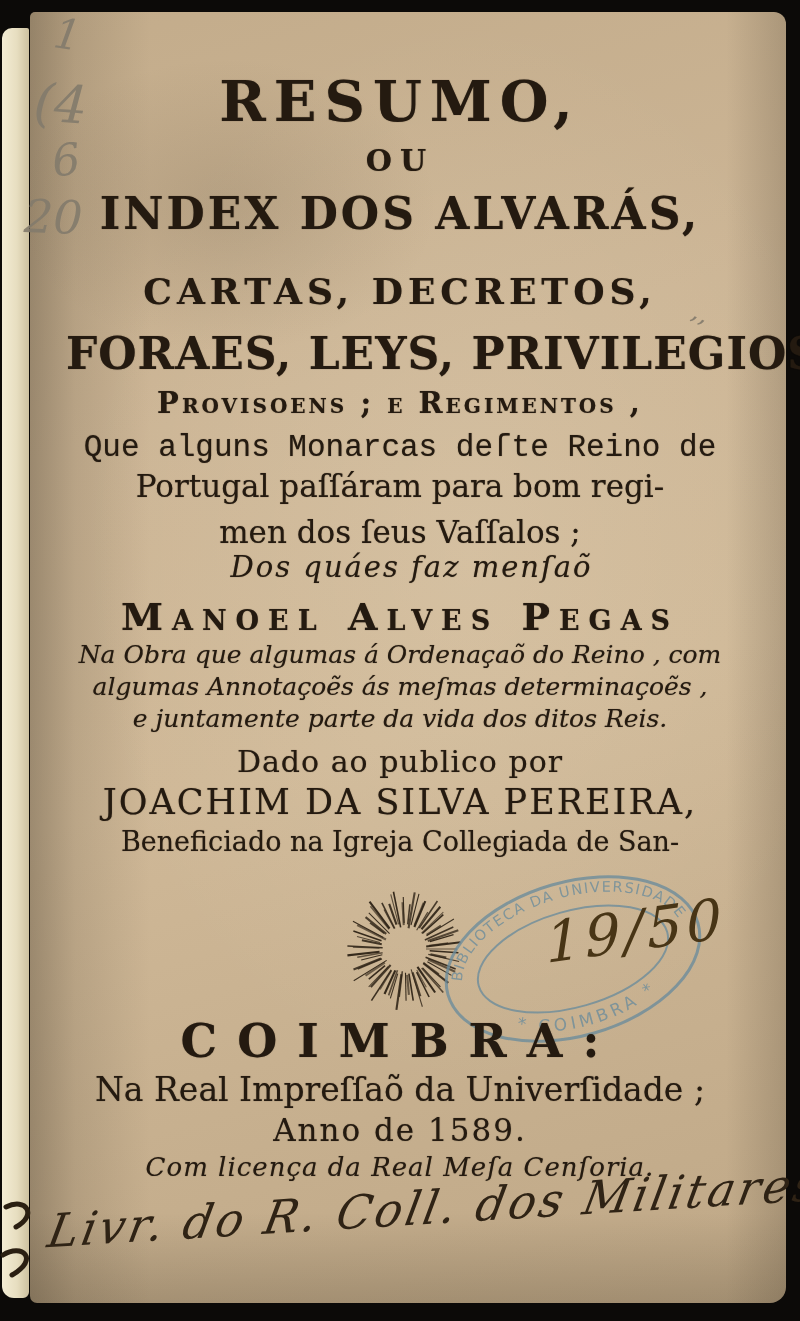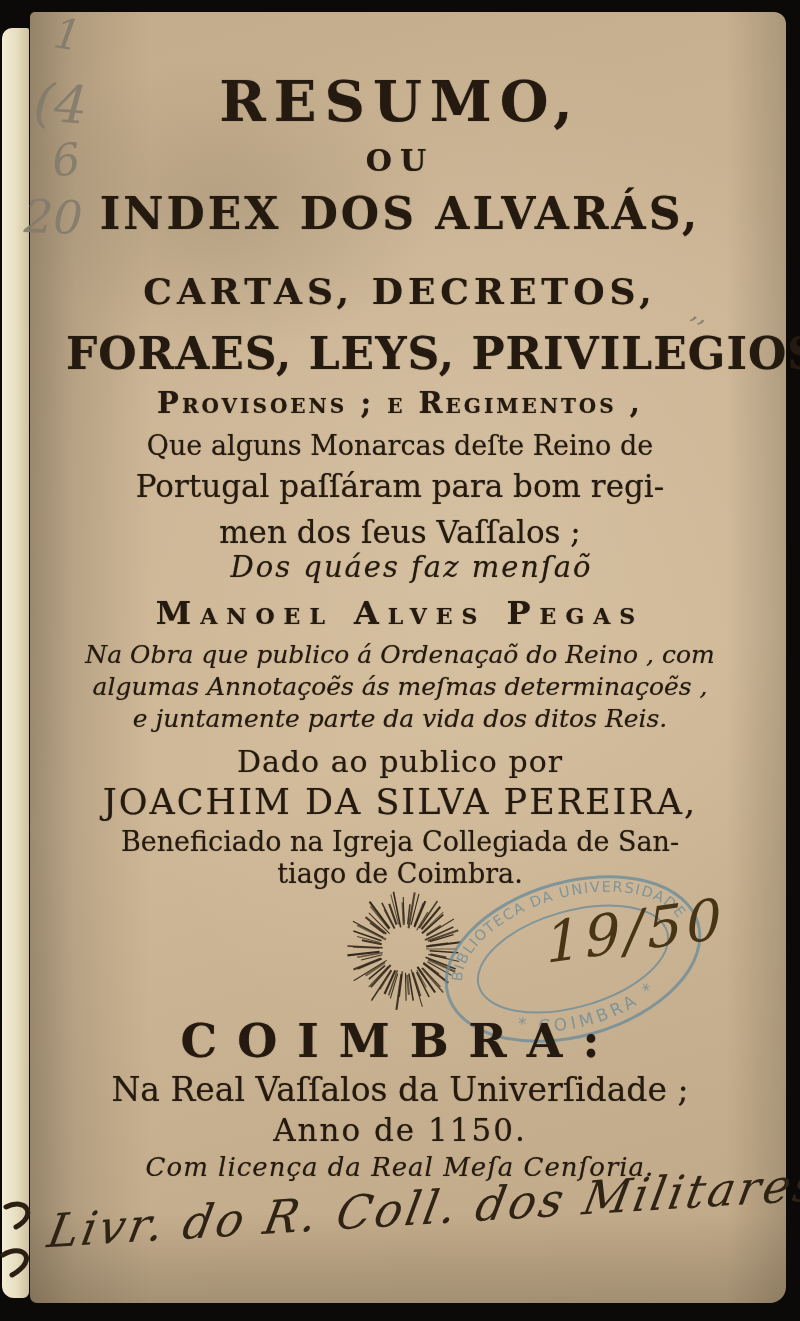--- a/index.html
+++ b/index.html
@@ -70,35 +70,34 @@
     <span class="pencil" style="left:-6px;top:178px;font-size:46px;transform:rotate(2deg);">20</span>
     <span class="pencil" style="left:656px;top:300px;font-size:26px;transform:rotate(24deg);">’’</span>
 
     <div class="line print b" style="top:56px;font-size:56px;letter-spacing:8px;">RESUMO,</div>
     <div class="line print b" style="top:176px;font-size:44px;letter-spacing:3px;">INDEX DOS ALVARÁS,</div>
     <div class="line print b" style="top:131px;font-size:30px;letter-spacing:8px;">OU</div>
     <div class="line print b" style="top:258px;font-size:36px;letter-spacing:5px;">CARTAS, DECRETOS,</div>
     <div class="line print b" style="top:316px;font-size:44px;letter-spacing:1px;margin-left:36px;">FORAES, LEYS, PRIVILEGIOS;</div>
     <div class="line print b sc" style="top:374px;font-size:29px;letter-spacing:3px;">Provisoens ; e Regimentos ,</div>
 
-    <div class="line print" style="top:418px;font-size:27px;">Que alguns Monarcas deſte Reino de</div>
+    <div class="line print" style="top:418px;font-size:31px;font-family:Liberation Mono, monospace;">Que alguns Monarcas deſte Reino de</div>
     <div class="line print" style="top:456px;font-size:31px;">Portugal paſſáram para bom regi-</div>
     <div class="line print" style="top:494px;font-size:31px;margin-top:8px;">men dos ſeus Vaſſalos ;</div>
 
     <div class="line print it" style="top:538px;font-size:29px;letter-spacing:2px;margin-left:23px;">Dos quáes faz menſaõ</div>
-    <div class="line print b sc" style="top:582px;font-size:32px;letter-spacing:9px;">Manoel Alves Pegas</div>
-
-    <div class="line print it" style="top:628px;font-size:25px;">Na Obra que publico á Ordenaçaõ do Reino , com</div>
+    <div class="line print b sc" style="top:582px;font-size:38px;letter-spacing:9px;">Manoel Alves Pegas</div>
+
+    <div class="line print it" style="top:628px;font-size:25px;">Na Obra que algumas á Ordenaçaõ do Reino , com</div>
     <div class="line print it" style="top:660px;font-size:25px;">algumas Annotaçoẽs ás meſmas determinaçoẽs ,</div>
     <div class="line print it" style="top:692px;font-size:25px;">e juntamente parte da vida dos ditos Reis.</div>
 
     <div class="line print" style="top:732px;font-size:30px;letter-spacing:1px;">Dado ao publico por</div>
     <div class="line print" style="top:770px;font-size:35px;letter-spacing:2px;">JOACHIM DA SILVA PEREIRA,</div>
     <div class="line print" style="top:814px;font-size:27px;">Beneficiado na Igreja Collegiada de San-</div>
-    <div class="line print" style="top:846px;font-size:27px;">tiago de Coimbra.</div>
 
     <svg class="ornament" id="sunburst" width="135" height="135" viewBox="0 0 135 135">
         <line x1="88" y1="67" x2="119" y2="67" stroke="#2e2316" stroke-width="1.10" opacity="0.60"></line>
         <line x1="91.67015583341858" y1="68.69806133535944" x2="120.41490544608232" y2="70.67657935694943" stroke="#2e2316" stroke-width="1.60" opacity="0.94"></line>
         <line x1="92.41946738756734" y1="72.31143424726129" x2="108.2915200805009" y2="75.62792247111825" stroke="#2e2316" stroke-width="2.10" opacity="0.78"></line>
         <line x1="90.27932055628915" y1="72.37683912579612" x2="121.07116259172454" y2="79.48885000305233" stroke="#2e2316" stroke-width="1.10" opacity="0.84"></line>
         <line x1="87.56423300634229" y1="75.13395356927396" x2="117.64250285056553" y2="87.03107855718622" stroke="#2e2316" stroke-width="1.60" opacity="0.91"></line>
         <line x1="90.126511137865" y1="77.44843777934977" x2="117.20017550091973" y2="89.68017891272038" stroke="#2e2316" stroke-width="2.10" opacity="0.68"></line>
         <line x1="89.36558492773024" y1="79.69727290944542" x2="113.47600538730103" y2="93.38511472202774" stroke="#2e2316" stroke-width="1.10" opacity="0.95"></line>
         <line x1="85.44229181006871" y1="80.59287808363773" x2="101.0548660437874" y2="92.10011483687134" stroke="#2e2316" stroke-width="1.60" opacity="0.71"></line>
@@ -179,22 +178,22 @@
         </text>
         <text font-size="17" letter-spacing="4" fill="currentColor" stroke="none" font-family="DejaVu Sans, sans-serif">
           <textPath href="#arcBot" startOffset="50%" text-anchor="middle">* COIMBRA *</textPath>
         </text>
       </g>
     </svg>
 
     <div class="stamp-number">19/50</div>
 
     <div class="line print b" style="top:1002px;font-size:46px;letter-spacing:20px;">COIMBRA:</div>
-    <div class="line print" style="top:1058px;font-size:33px;">Na Real Vaſſalos da Univerſidade ;</div>
-    <div class="line print" style="top:1100px;font-size:31px;letter-spacing:2px;">Anno de 1150.</div>
+    <div class="line print" style="top:1058px;font-size:33px;">Na Real Impreſſaõ da Univerſidade ;</div>
+    <div class="line print" style="top:1100px;font-size:31px;letter-spacing:2px;">Anno de 1589.</div>
     <div class="line print it" style="top:1140px;font-size:26px;letter-spacing:1px;">Com licença da Real Meſa Cenſoria.</div>
 
     <div class="signature hw">Livr. do R. Coll. dos Militares</div>
   </div>
 
   <svg class="gutter-ink" width="44" height="100" viewBox="0 0 44 100">
     <path d="M6 12 C 26 2, 38 20, 16 32" fill="none" stroke="#2a1f12" stroke-width="5" stroke-linecap="round"></path>
     <path d="M3 60 C 22 48, 40 64, 12 80" fill="none" stroke="#2a1f12" stroke-width="5" stroke-linecap="round"></path>
   </svg>
 

